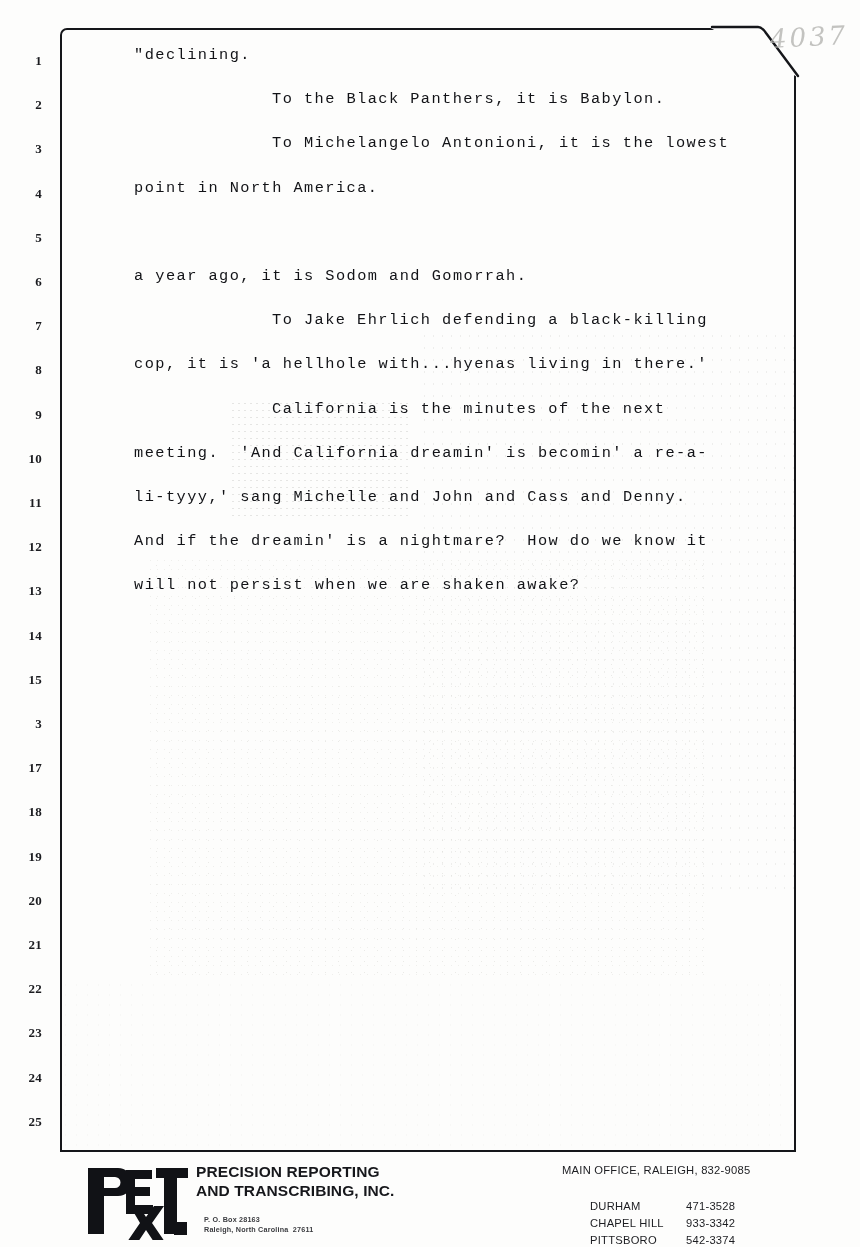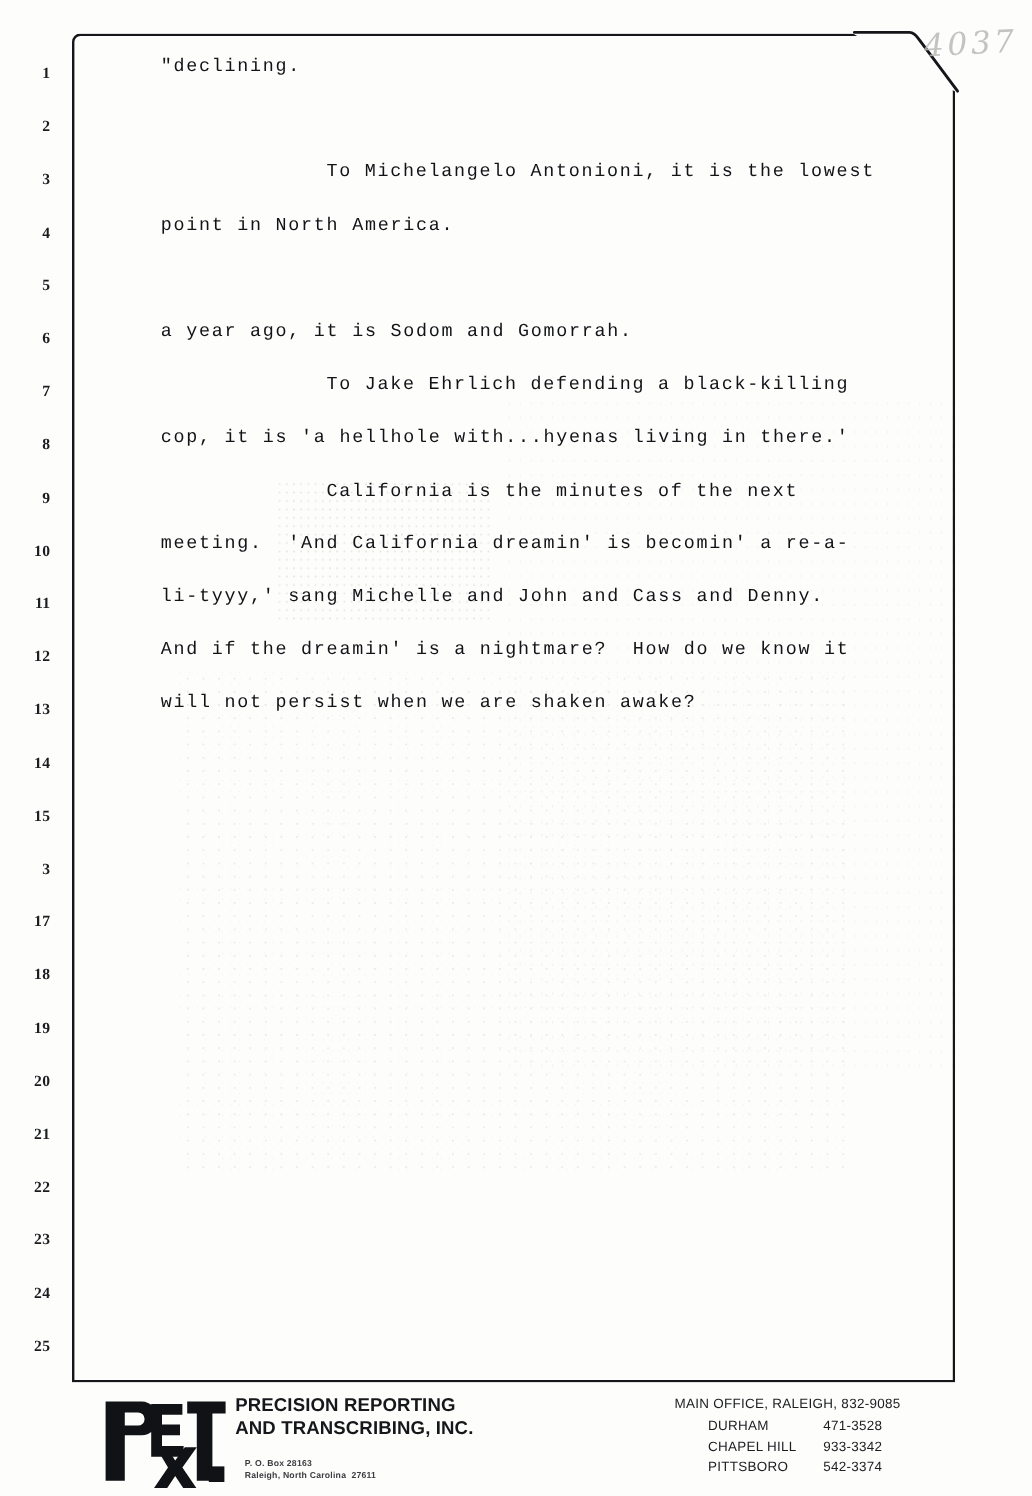--- a/index.html
+++ b/index.html
@@ -186,21 +186,21 @@
     left: 562px;
     top: 4px;
     font-family: "Liberation Sans", "DejaVu Sans", sans-serif;
     font-size: 11.2px;
     font-weight: 400;
     color: #1c1d21;
     letter-spacing: .25px;
   }
   #phone-main {
     white-space: pre;
-    margin-bottom: 5px;
+    margin-bottom: 22px;
   }
   .phone-row {
     display: flex;
     margin-left: 28px;
     line-height: 1.52;
   }
   .phone-city {
     width: 96px;
     white-space: pre;
   }
@@ -248,20 +248,21 @@
       <div class="line-no" style="top: 865.8px;">20</div>
       <div class="line-no" style="top: 910px;">21</div>
       <div class="line-no" style="top: 954.2px;">22</div>
       <div class="line-no" style="top: 998.4px;">23</div>
       <div class="line-no" style="top: 1042.6px;">24</div>
       <div class="line-no" style="top: 1086.8px;">25</div>
     </div>
 
   <div id="body-text">
       <div class="tline" style="top: 20px;">"declining.</div>
+      <div class="tline indent" style="top: 64.2px;">To the Black Panthers, it is Babylon.</div>
       <div class="tline indent" style="top: 108.4px;">To Michelangelo Antonioni, it is the lowest</div>
       <div class="tline" style="top: 152.6px;">point in North America.</div>
       <div class="tline" style="top: 241px;">a year ago, it is Sodom and Gomorrah.</div>
       <div class="tline indent" style="top: 285.2px;">To Jake Ehrlich defending a black-killing</div>
       <div class="tline" style="top: 329.4px;">cop, it is 'a hellhole with...hyenas living in there.'</div>
       <div class="tline indent" style="top: 373.6px;">California is the minutes of the next</div>
       <div class="tline" style="top: 417.8px;">meeting.  'And California dreamin' is becomin' a re-a-</div>
       <div class="tline" style="top: 506.2px;">And if the dreamin' is a nightmare?  How do we know it</div>
       <div class="tline" style="top: 462px;">li-tyyy,' sang Michelle and John and Cass and Denny.</div>
       <div class="tline" style="top: 550.4px;">will not persist when we are shaken awake?</div>

